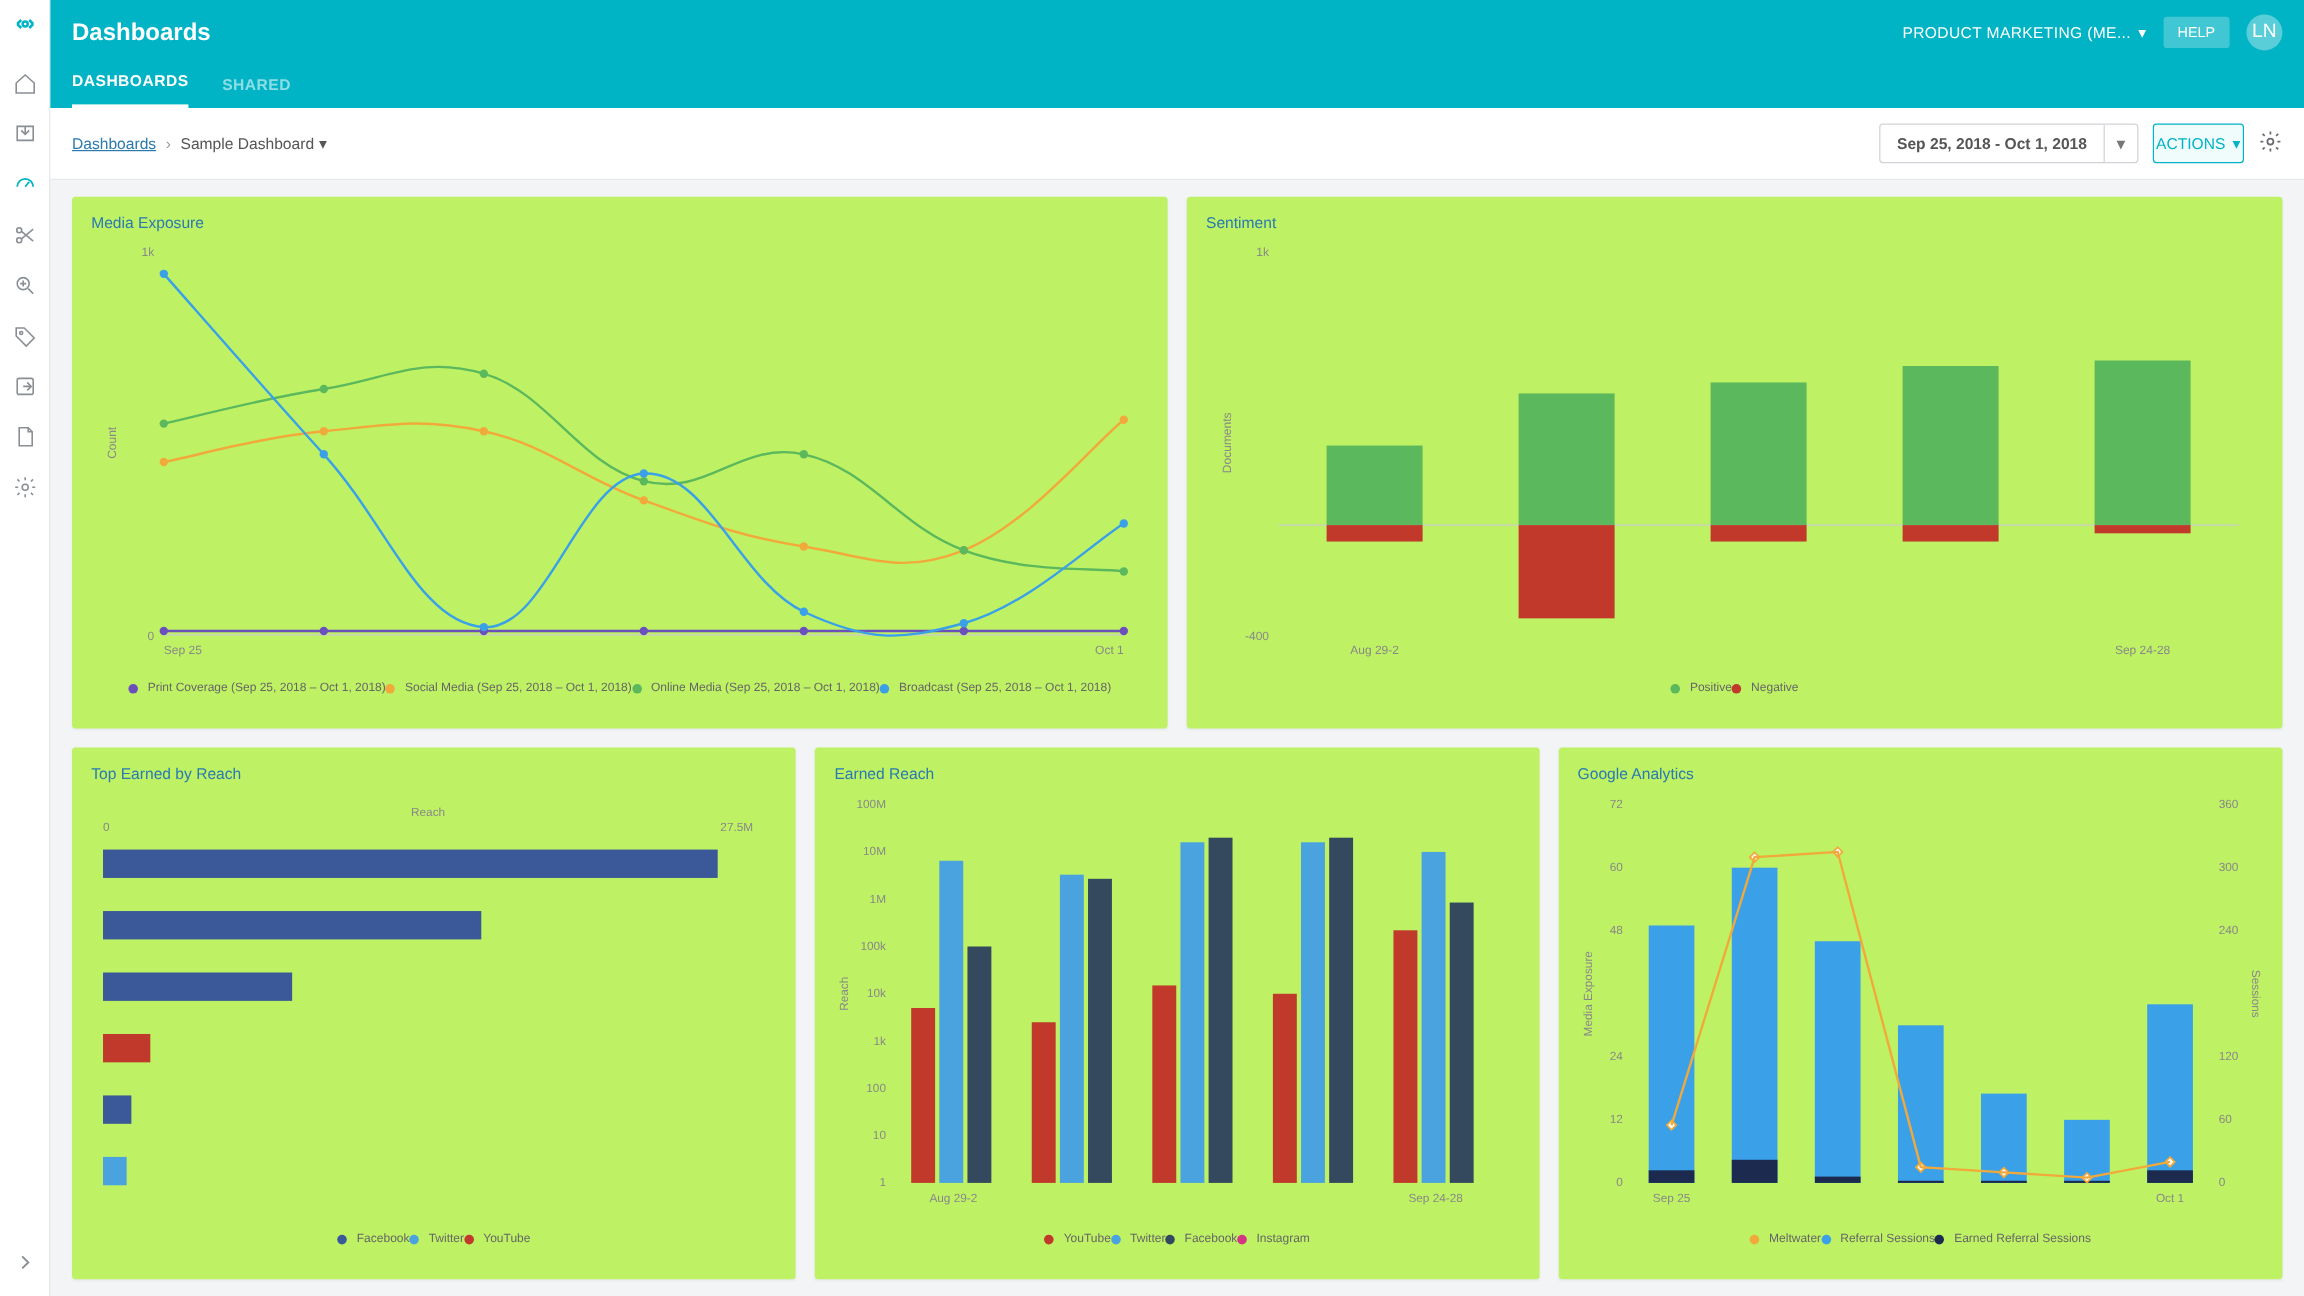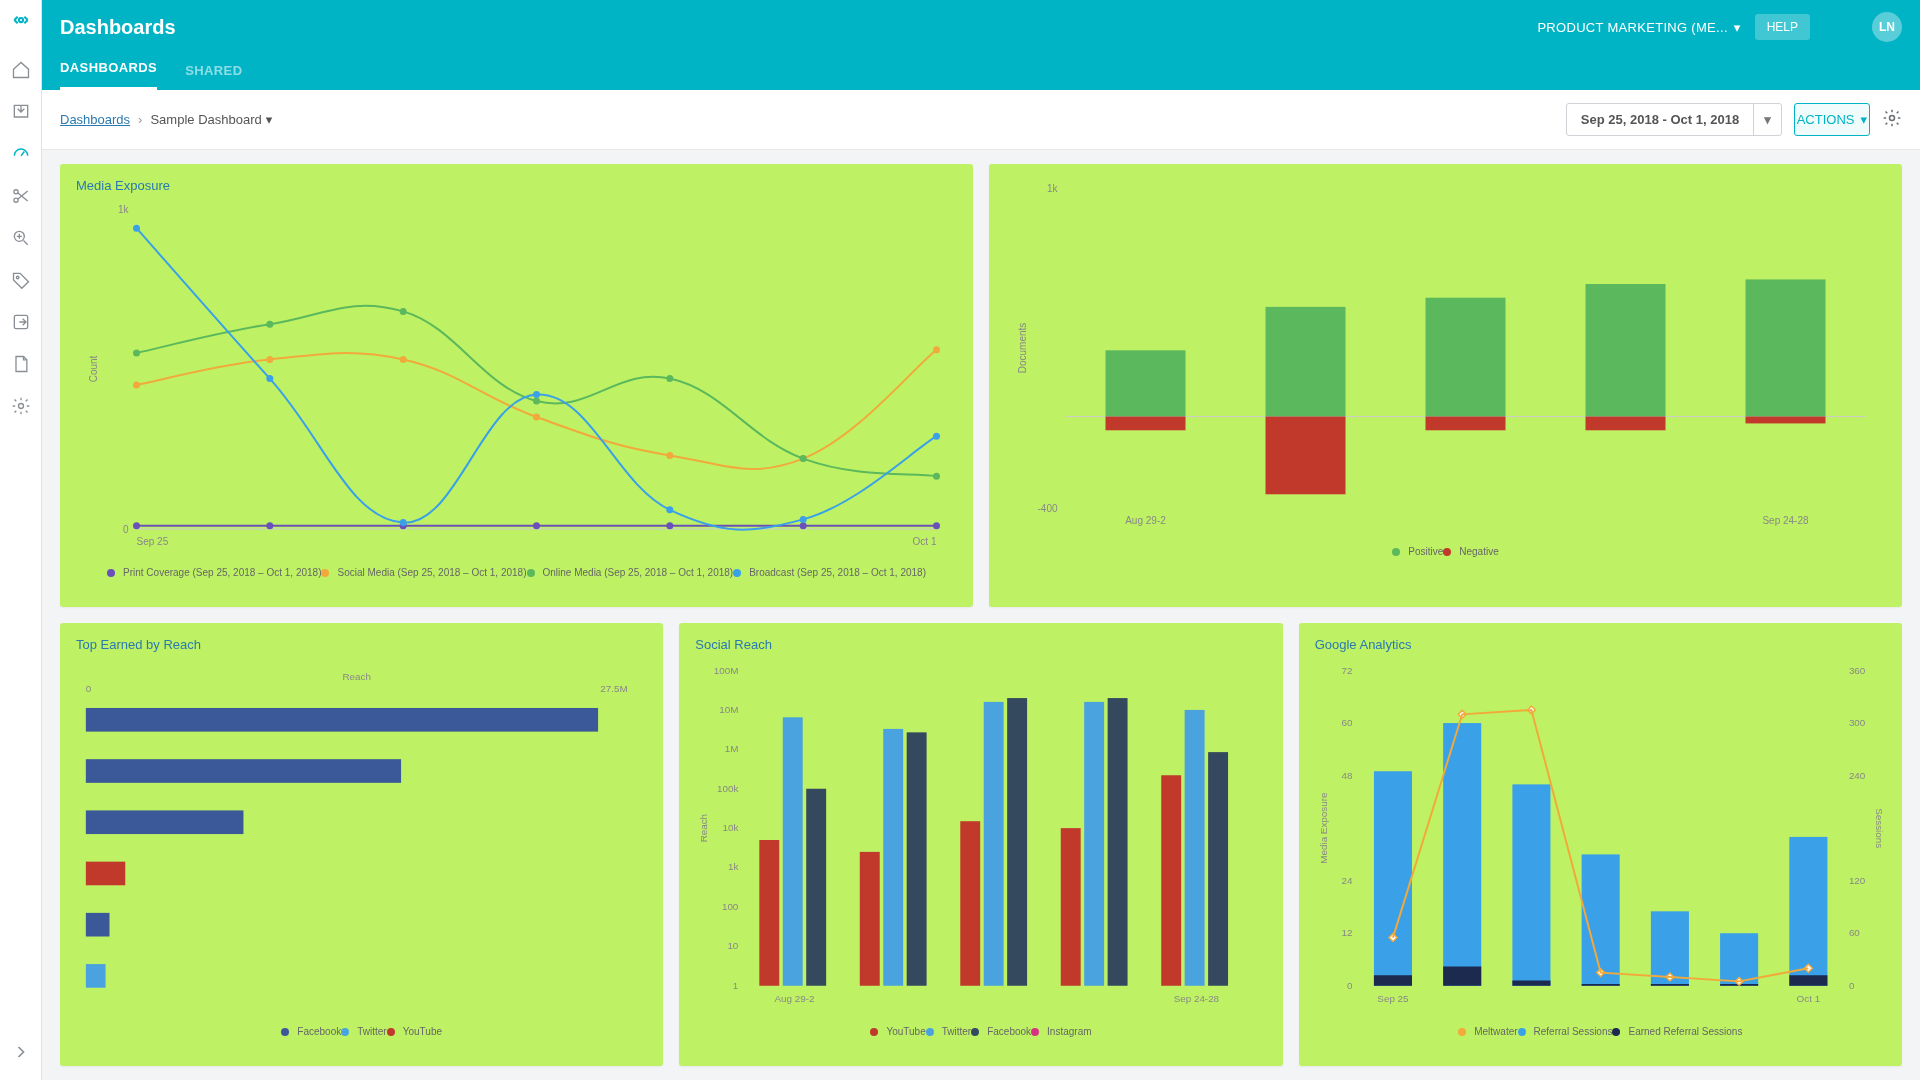--- a/index.html
+++ b/index.html
@@ -11,21 +11,21 @@
 .sidebar-rail .icon.active { color:#00b4c5; }
 .sidebar-rail .logo { color:#00b4c5; margin-bottom:8px;}
 .sidebar-rail .bottom { margin-top:auto; margin-bottom:18px; color:#8a8f95; cursor:pointer;}
 .main { flex:1; display:flex; flex-direction:column; }
 .topbar { background:#00b4c5; color:#fff; height:90px; display:flex; flex-direction:column; }
 .topbar-row1 { display:flex; align-items:center; padding:8px 18px 0 18px; height:46px;}
 .topbar-title { font-size:20px; font-weight:600; }
 .topbar-right { margin-left:auto; display:flex; align-items:center; gap:14px; }
 .workspace-dd { font-size:13px; letter-spacing:.3px; font-weight:500; cursor:pointer; display:flex; gap:6px;}
 .help-btn { background:rgba(255,255,255,.25); border:none; color:#fff; font-size:12px; padding:6px 12px; border-radius:3px; cursor:pointer;}
-.avatar { width:30px; height:30px; border-radius:50%; background:rgba(255,255,255,.35); display:flex; align-items:center; justify-content:center; font-size:12px; font-weight:700; cursor:pointer;margin-left:48px;}
+.avatar { width:30px; height:30px; border-radius:50%; background:rgba(255,255,255,.35); display:flex; align-items:center; justify-content:center; font-size:16px; font-weight:400; cursor:pointer;}
 .topbar-tabs { display:flex; gap:28px; padding:0 18px; height:44px; align-items:flex-end;}
 .topbar-tabs .tab { font-size:13px; letter-spacing:.4px; font-weight:600; padding-bottom:12px; color:rgba(255,255,255,.55); cursor:pointer; }
 .topbar-tabs .tab.active { color:#fff; border-bottom:3px solid #fff; }
 .crumb-bar { background:#fff; border-bottom:1px solid #e6e8ea; height:60px; display:flex; align-items:center; padding:0 18px; font-size:13px;}
 .crumb-bar a { color:#2a7ab0; }
 .crumb-sep { margin:0 8px; color:#999;}
 .crumb-current { color:#555; display:flex; align-items:flex-start; gap:4px;}
 .crumb-right { margin-left:auto; display:flex; align-items:center; gap:12px;}
 .date-picker { display:flex; border:1px solid #cfd3d7; border-radius:3px; background:#fff;font-weight:bold;}
 .date-picker .dp-text { padding:8px 14px; font-size:13px; color:#555; border-right:1px solid #cfd3d7;}
@@ -204,20 +204,21 @@
           </svg>
         <div class="legend" id="legend-media-exposure">
             <span class="legend-item"><span class="dot" style="background:#6b4fbb"></span>Print Coverage (Sep 25, 2018 – Oct 1, 2018)</span>
             <span class="legend-item"><span class="dot" style="background:#f2a93b"></span>Social Media (Sep 25, 2018 – Oct 1, 2018)</span>
             <span class="legend-item"><span class="dot" style="background:#5cb85c"></span>Online Media (Sep 25, 2018 – Oct 1, 2018)</span>
             <span class="legend-item"><span class="dot" style="background:#3aa0e8"></span>Broadcast (Sep 25, 2018 – Oct 1, 2018)</span>
           </div>
       </div>
 
       <div class="card">
+        <div class="card-title">Sentiment</div>
         <svg id="chart-sentiment" width="100%" height="360" viewBox="0 0 880 360">
             <g transform="translate(60,10)">
               <line x1="0" y1="228.57142857142858" x2="800" y2="228.57142857142858" stroke="#ccc"></line>
               <text x="-8" y="4" class="tick-label" text-anchor="end">1k</text>
               <text x="-8" y="324" class="tick-label" text-anchor="end">-400</text>
               <text x="-40" y="160" class="axis-label" text-anchor="middle" transform="rotate(-90 -40 160)">Documents</text>
               <rect x="40" y="162.28571428571428" width="80" height="66.2857142857143" fill="#5cb85c"></rect>
               <rect x="40" y="228.57142857142858" width="80" height="13.714285714285694" fill="#c0392b"></rect>
               <rect x="200" y="118.85714285714286" width="80" height="109.71428571428572" fill="#5cb85c"></rect>
               <rect x="200" y="228.57142857142858" width="80" height="77.7142857142857" fill="#c0392b"></rect>
@@ -253,21 +254,21 @@
                 <rect x="0" y="280" width="20" height="24" fill="#4aa3df"></rect>
               </g>
             </svg>
           <div class="legend" id="legend-top-posters">
               <span class="legend-item"><span class="dot" style="background:#3b5998"></span>Facebook</span>
               <span class="legend-item"><span class="dot" style="background:#4aa3df"></span>Twitter</span>
               <span class="legend-item"><span class="dot" style="background:#c0392b"></span>YouTube</span>
             </div>
         </div>
         <div class="card">
-          <div class="card-title">Social Reach</div>
+          <div class="card-title">Earned Reach</div>
           <svg id="chart-social-reach" width="100%" height="360" viewBox="0 0 580 360">
               <g transform="translate(50,10)">
                 <text x="-6" y="323" class="tick-label" text-anchor="end">1</text>
                 <text x="-6" y="283" class="tick-label" text-anchor="end">10</text>
                 <text x="-6" y="243" class="tick-label" text-anchor="end">100</text>
                 <text x="-6" y="203" class="tick-label" text-anchor="end">1k</text>
                 <text x="-6" y="163" class="tick-label" text-anchor="end">10k</text>
                 <text x="-6" y="123" class="tick-label" text-anchor="end">100k</text>
                 <text x="-6" y="83" class="tick-label" text-anchor="end">1M</text>
                 <text x="-6" y="43" class="tick-label" text-anchor="end">10M</text>

